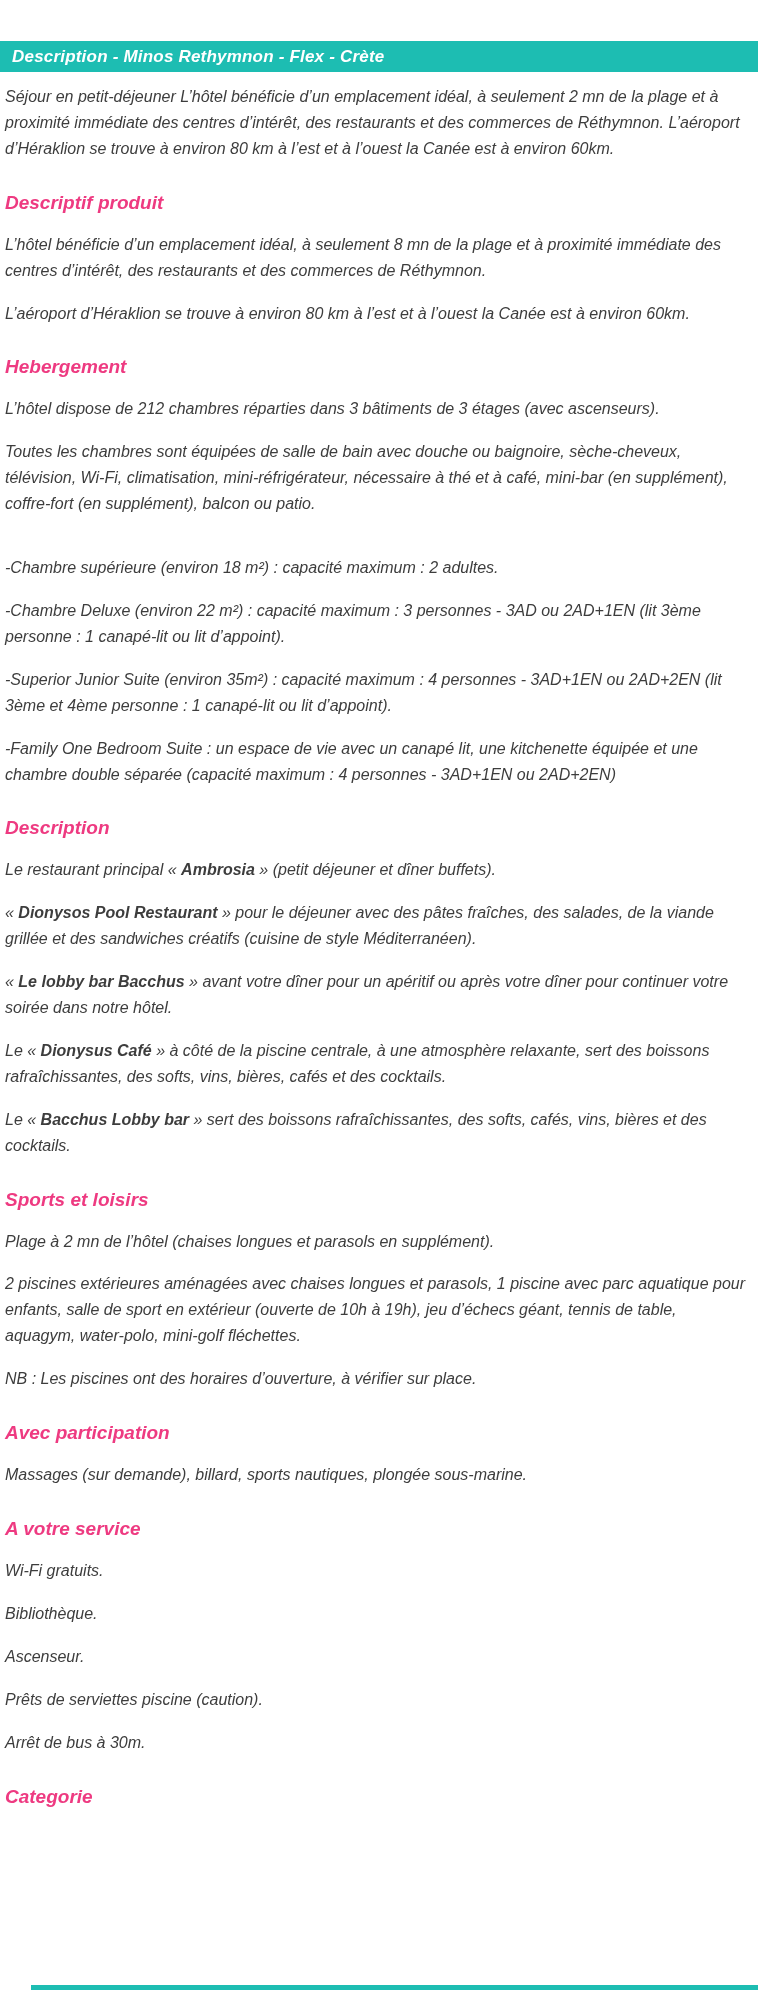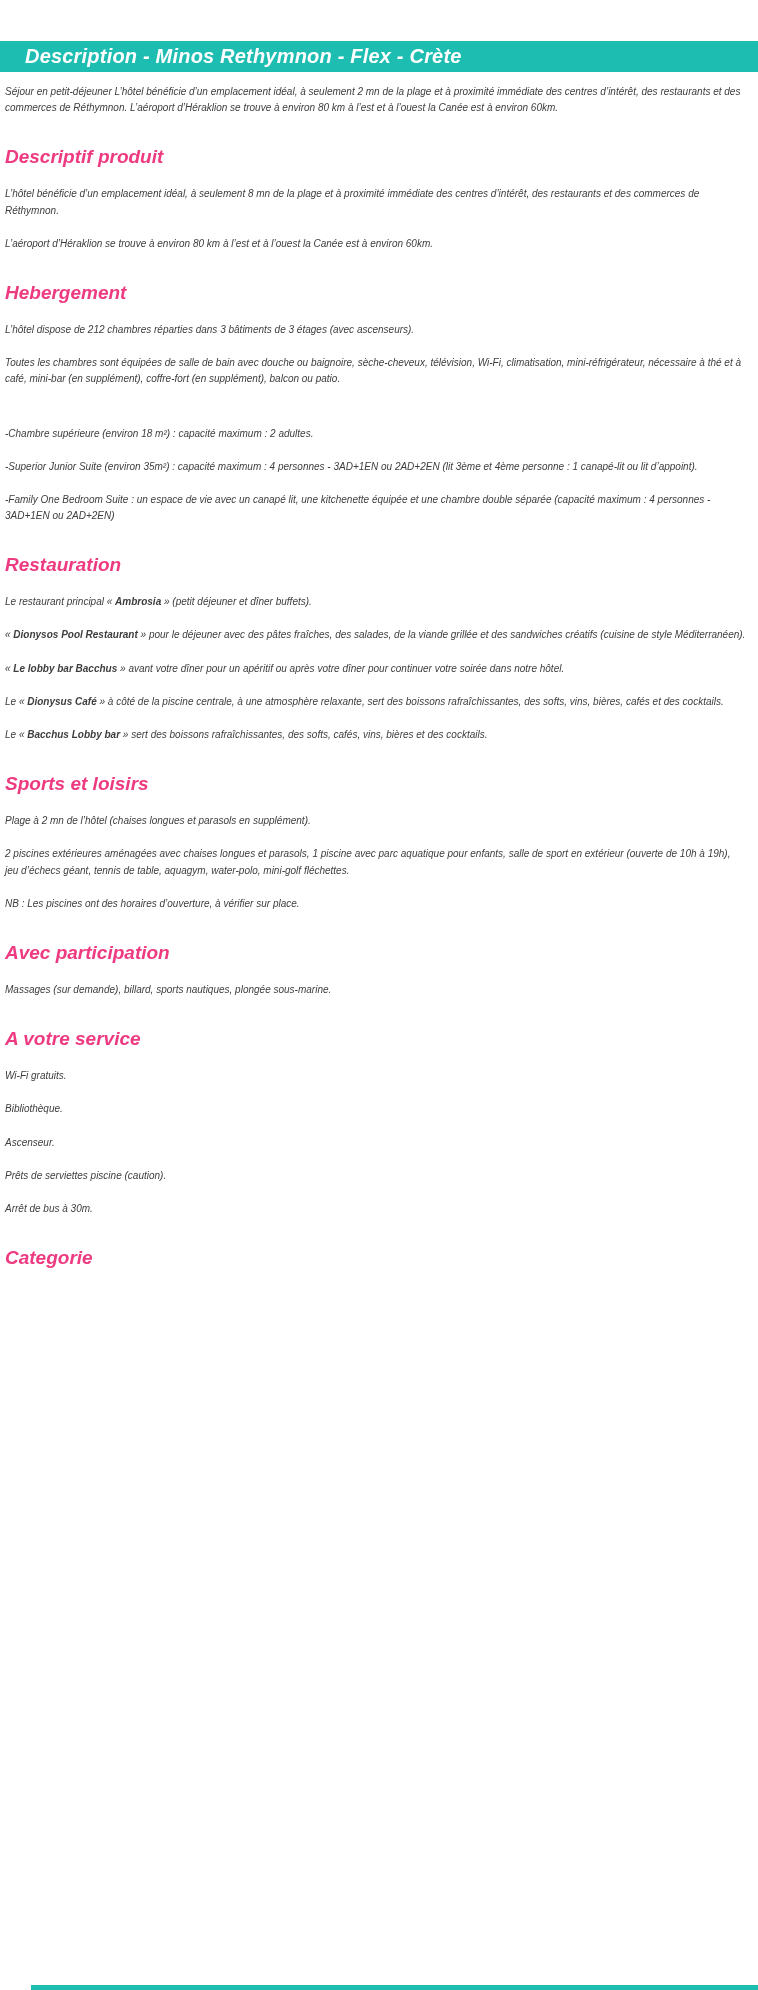--- a/index.html
+++ b/index.html
@@ -17,30 +17,29 @@
     background: var(--accent, #1dbdb2);
     height: 31px;
     display: flex;
     align-items: center;
     padding: 0 12px;
   }
   .header-title {
     color: #ffffff;
     font-weight: 700;
     font-style: italic;
-    font-size: 20px;
+    font-size: 17px;
     letter-spacing: 0.2px;
     white-space: nowrap;
-    margin-left: 13px;
   }
   .content {
     padding: 12px 8px 140px 5px;
   }
   .para {
-    font-size: 10px;
+    font-size: 16px;
     line-height: 1.62;
     margin: 0 4px 17px 0;
     color: var(--text, #3d3d3d);
   }
   .para .b { font-weight: 700; }
   .section-title {
     color: var(--heading, #ee3a81);
     font-size: 19px;
     font-weight: 700;
     font-style: italic;
@@ -71,23 +70,24 @@
     </div>
   <div>
       <h2 class="section-title">Descriptif produit</h2>
       <p class="para"><span class="">L’hôtel bénéficie d’un emplacement idéal, à seulement 8 mn de la plage et à proximité immédiate des centres d’intérêt, des restaurants et des commerces de Réthymnon.</span></p>
       <p class="para"><span class="">L’aéroport d’Héraklion se trouve à environ 80 km à l’est et à l’ouest la Canée est à environ 60km.</span></p>
       <h2 class="section-title">Hebergement</h2>
       <p class="para"><span class="">L’hôtel dispose de 212 chambres réparties dans 3 bâtiments de 3 étages (avec ascenseurs).</span></p>
       <p class="para"><span class="">Toutes les chambres sont équipées de salle de bain avec douche ou baignoire, sèche-cheveux, télévision, Wi-Fi, climatisation, mini-réfrigérateur, nécessaire à thé et à café, mini-bar (en supplément), coffre-fort (en supplément), balcon ou patio.</span></p>
       <div class="spacer"></div>
       <p class="para"><span class="">-Chambre supérieure (environ 18 m²) : capacité maximum : 2 adultes.</span></p>
+      <p class="para"><span class="">-Chambre Deluxe (environ 22 m²) : capacité maximum : 3 personnes - 3AD ou 2AD+1EN (lit 3ème personne : 1 canapé-lit ou lit d’appoint).</span></p>
       <p class="para"><span class="">-Superior Junior Suite (environ 35m²) : capacité maximum : 4 personnes - 3AD+1EN ou 2AD+2EN (lit 3ème et 4ème personne : 1 canapé-lit ou lit d’appoint).</span></p>
       <p class="para"><span class="">-Family One Bedroom Suite : un espace de vie avec un canapé lit, une kitchenette équipée et une chambre double séparée (capacité maximum : 4 personnes - 3AD+1EN ou 2AD+2EN)</span></p>
-      <h2 class="section-title">Restauration</h2>
+      <h2 class="section-title">Description</h2>
       <p class="para"><span class="">Le restaurant principal « </span><span class="b">Ambrosia</span><span class=""> » (petit déjeuner et dîner buffets).</span></p>
       <p class="para"><span class="">« </span><span class="b">Dionysos Pool Restaurant</span><span class=""> » pour le déjeuner avec des pâtes fraîches, des salades, de la viande grillée et des sandwiches créatifs (cuisine de style Méditerranéen).</span></p>
       <p class="para"><span class="">« </span><span class="b">Le lobby bar Bacchus</span><span class=""> » avant votre dîner pour un apéritif ou après votre dîner pour continuer votre soirée dans notre hôtel.</span></p>
       <p class="para"><span class="">Le « </span><span class="b">Dionysus Café</span><span class=""> » à côté de la piscine centrale, à une atmosphère relaxante, sert des boissons rafraîchissantes, des softs, vins, bières, cafés et des cocktails.</span></p>
       <p class="para"><span class="">Le « </span><span class="b">Bacchus Lobby bar</span><span class=""> » sert des boissons rafraîchissantes, des softs, cafés, vins, bières et des cocktails.</span></p>
       <h2 class="section-title">Sports et loisirs</h2>
       <p class="para"><span class="">Plage à 2 mn de l’hôtel (chaises longues et parasols en supplément).</span></p>
       <p class="para"><span class="">2 piscines extérieures aménagées avec chaises longues et parasols, 1 piscine avec parc aquatique pour enfants, salle de sport en extérieur (ouverte de 10h à 19h), jeu d’échecs géant, tennis de table, aquagym, water-polo, mini-golf fléchettes.</span></p>
       <p class="para"><span class="">NB : Les piscines ont des horaires d’ouverture, à vérifier sur place.</span></p>
       <h2 class="section-title">Avec participation</h2>

